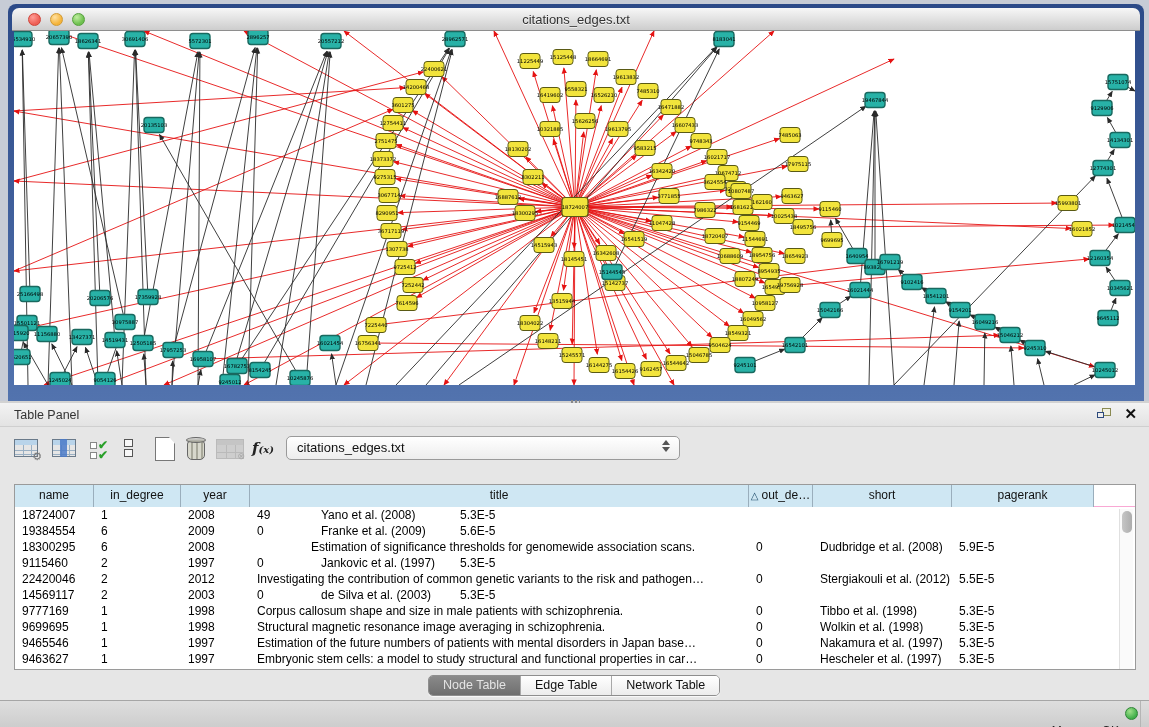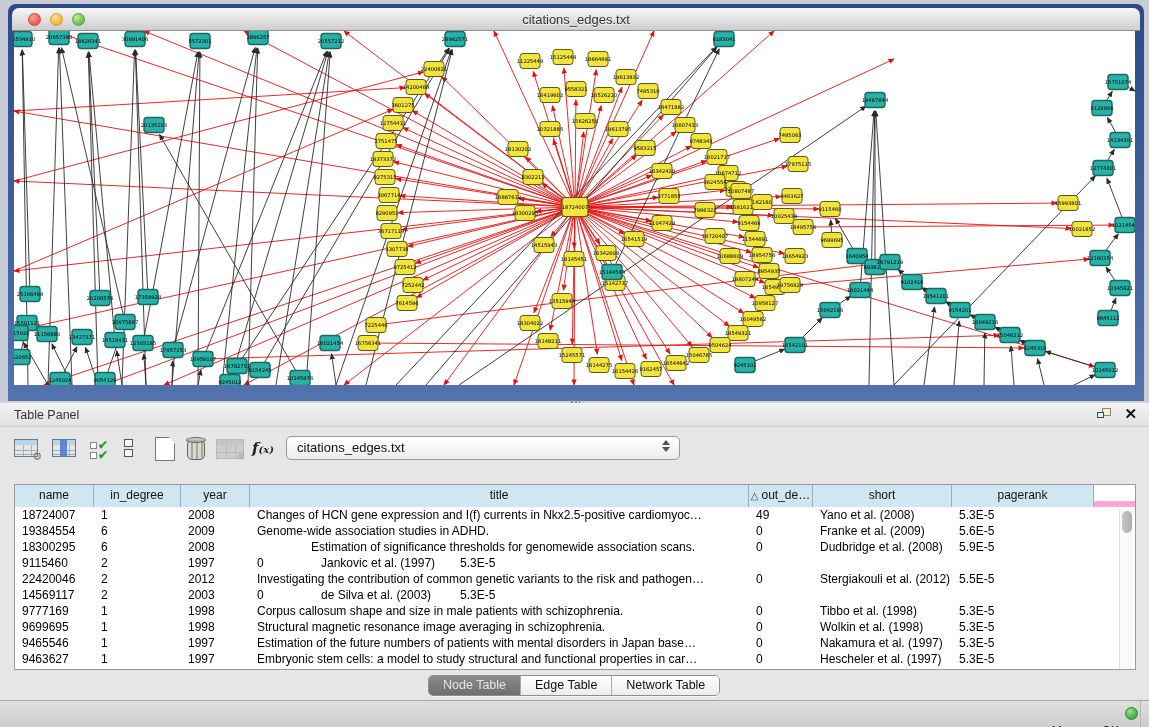--- a/index.html
+++ b/index.html
@@ -74,21 +74,21 @@
            background:linear-gradient(#ffffff,#ededed); border:1px solid #9a9a9a; border-radius:5px;
            font-size:13px; color:#111; line-height:22px; padding-left:10px; cursor:pointer; }
   .combo .arrows { position:absolute; right:8px; top:3px; width:9px; }
   .combo .arrows i { display:block; width:0; height:0; border-left:4px solid transparent; border-right:4px solid transparent; }
   .combo .arrows i.up { border-bottom:5px solid #555; margin-bottom:2px; }
   .combo .arrows i.dn { border-top:5px solid #555; }
 
   
   .tbl-wrap { position:absolute; left:14px; top:81px; width:1122px; height:186px;
               background:#fff; border:1px solid #9a9a9a; overflow:hidden; }
-  .thead { display:flex; height:22px; border-bottom:6px solid #f9a8d4; background:#fff; }
+  .thead { display:flex; height:22px; border-bottom:1px solid #f9a8d4; background:#fff;align-items:center; }
   .th { flex:none; height:22px; background:#cfe7f3; border-right:1px solid #9aaebc;
         font-size:12px; color:#111; text-align:center; line-height:21px; overflow:hidden; white-space:nowrap; cursor:pointer; }
   .th .sort { font-size:10px; color:#23506e; margin-right:3px; }
   .tr { display:flex; height:16px; line-height:16px; }
   .td { flex:none; font-size:12px; color:#000; white-space:nowrap; overflow:hidden; padding-left:7px; }
   .vscroll { position:absolute; right:2px; top:24px; width:14px; height:160px; background:#fafafa; border-left:1px solid #e0e0e0; }
   .vscroll .thumb { position:absolute; left:2px; top:2px; width:10px; height:22px; background:linear-gradient(90deg,#c6c6c6,#adadad); border-radius:5px; }
 
   
   .tabbar { position:absolute; left:0; top:268px; width:100%; height:29px; }
@@ -931,30 +931,28 @@
         <div class="th" style="width: 499px;">title</div>
         <div class="th" style="width: 64px;"><span class="sort">△</span>out_de…</div>
         <div class="th" style="width: 139px;">short</div>
         <div class="th" style="width: 142px;">pagerank</div>
       </div>
     <div>
         <div class="tr">
           <div class="td" style="width: 79px;">18724007</div>
           <div class="td" style="width: 87px;">1</div>
           <div class="td" style="width: 69px;">2008</div>
-          <div class="td" style="width: 499px;">Changes of HCN gene expression and I(f) currents in Nkx2.5-positive cardiomyoc…</div>
           <div class="td" style="width: 64px;">49</div>
           <div class="td" style="width: 139px;">Yano et al. (2008)</div>
           <div class="td" style="width: 142px;">5.3E-5</div>
         </div>
         <div class="tr">
           <div class="td" style="width: 79px;">19384554</div>
           <div class="td" style="width: 87px;">6</div>
           <div class="td" style="width: 69px;">2009</div>
-          <div class="td" style="width: 499px;">Genome-wide association studies in ADHD.</div>
           <div class="td" style="width: 64px;">0</div>
           <div class="td" style="width: 139px;">Franke et al. (2009)</div>
           <div class="td" style="width: 142px;">5.6E-5</div>
         </div>
         <div class="tr">
           <div class="td" style="width: 79px;">18300295</div>
           <div class="td" style="width: 87px;">6</div>
           <div class="td" style="width: 69px;">2008</div>
           <div class="td" style="width: 499px; text-align: center;">Estimation of significance thresholds for genomewide association scans.</div>
           <div class="td" style="width: 64px;">0</div>

